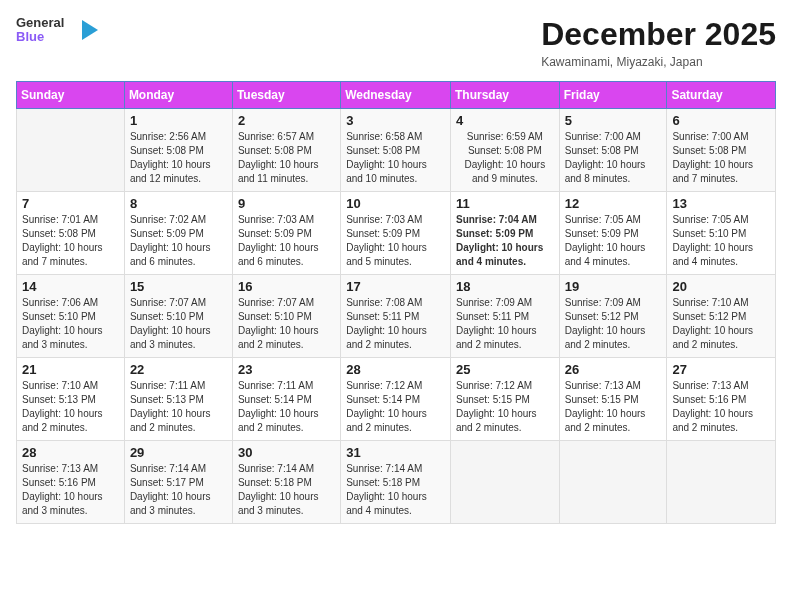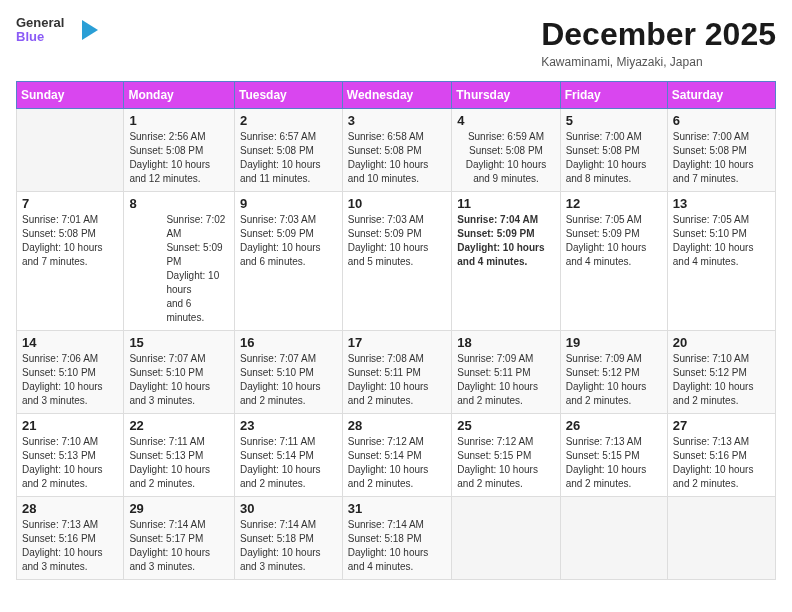--- a/index.html
+++ b/index.html
@@ -174,21 +174,21 @@
       <tr>
         <td>
           <span class="day-number">7</span>
           <div class="day-info" style="white-space: pre-line;">Sunrise: 7:01 AM
 Sunset: 5:08 PM
 Daylight: 10 hours
 and 7 minutes.</div>
         </td>
         <td>
           <span class="day-number">8</span>
-          <div class="day-info" style="white-space: pre-line; margin-left: 37px;">Sunrise: 7:02 AM
+          <div class="day-info" style="white-space: pre-line;">Sunrise: 7:02 AM
 Sunset: 5:09 PM
 Daylight: 10 hours
 and 6 minutes.</div>
         </td>
         <td>
           <span class="day-number">9</span>
           <div class="day-info" style="white-space: pre-line;">Sunrise: 7:03 AM
 Sunset: 5:09 PM
 Daylight: 10 hours
 and 6 minutes.</div>

